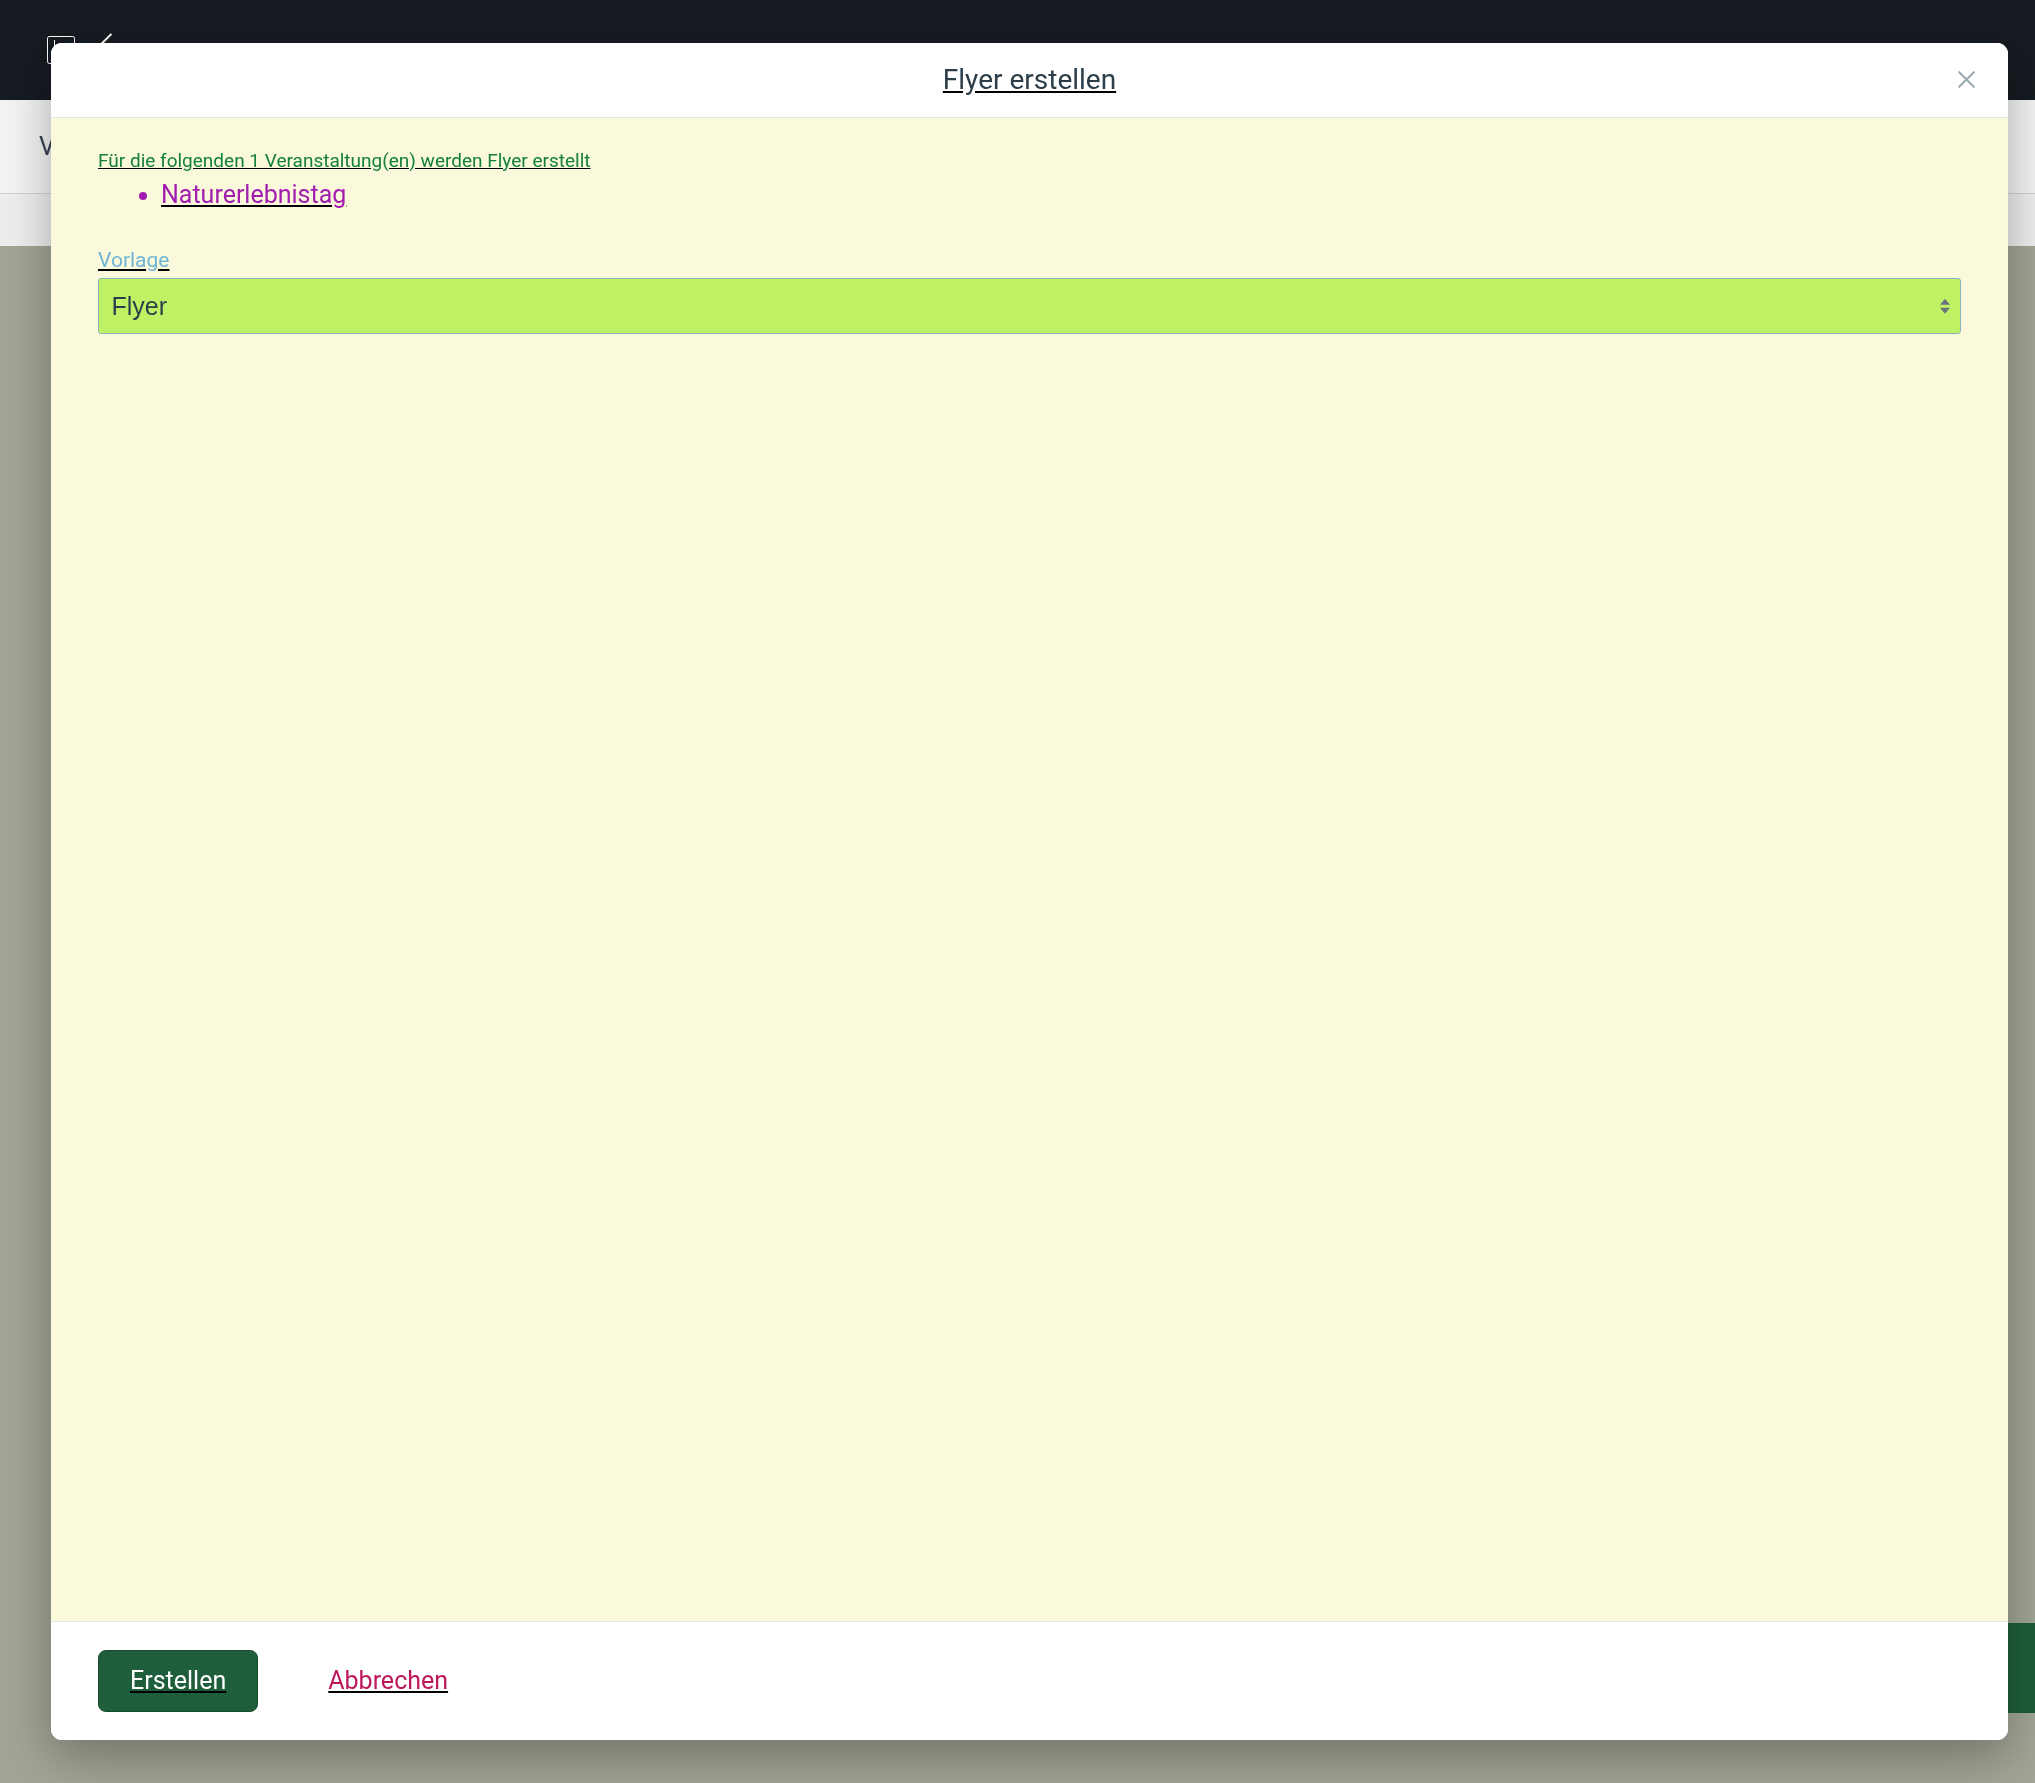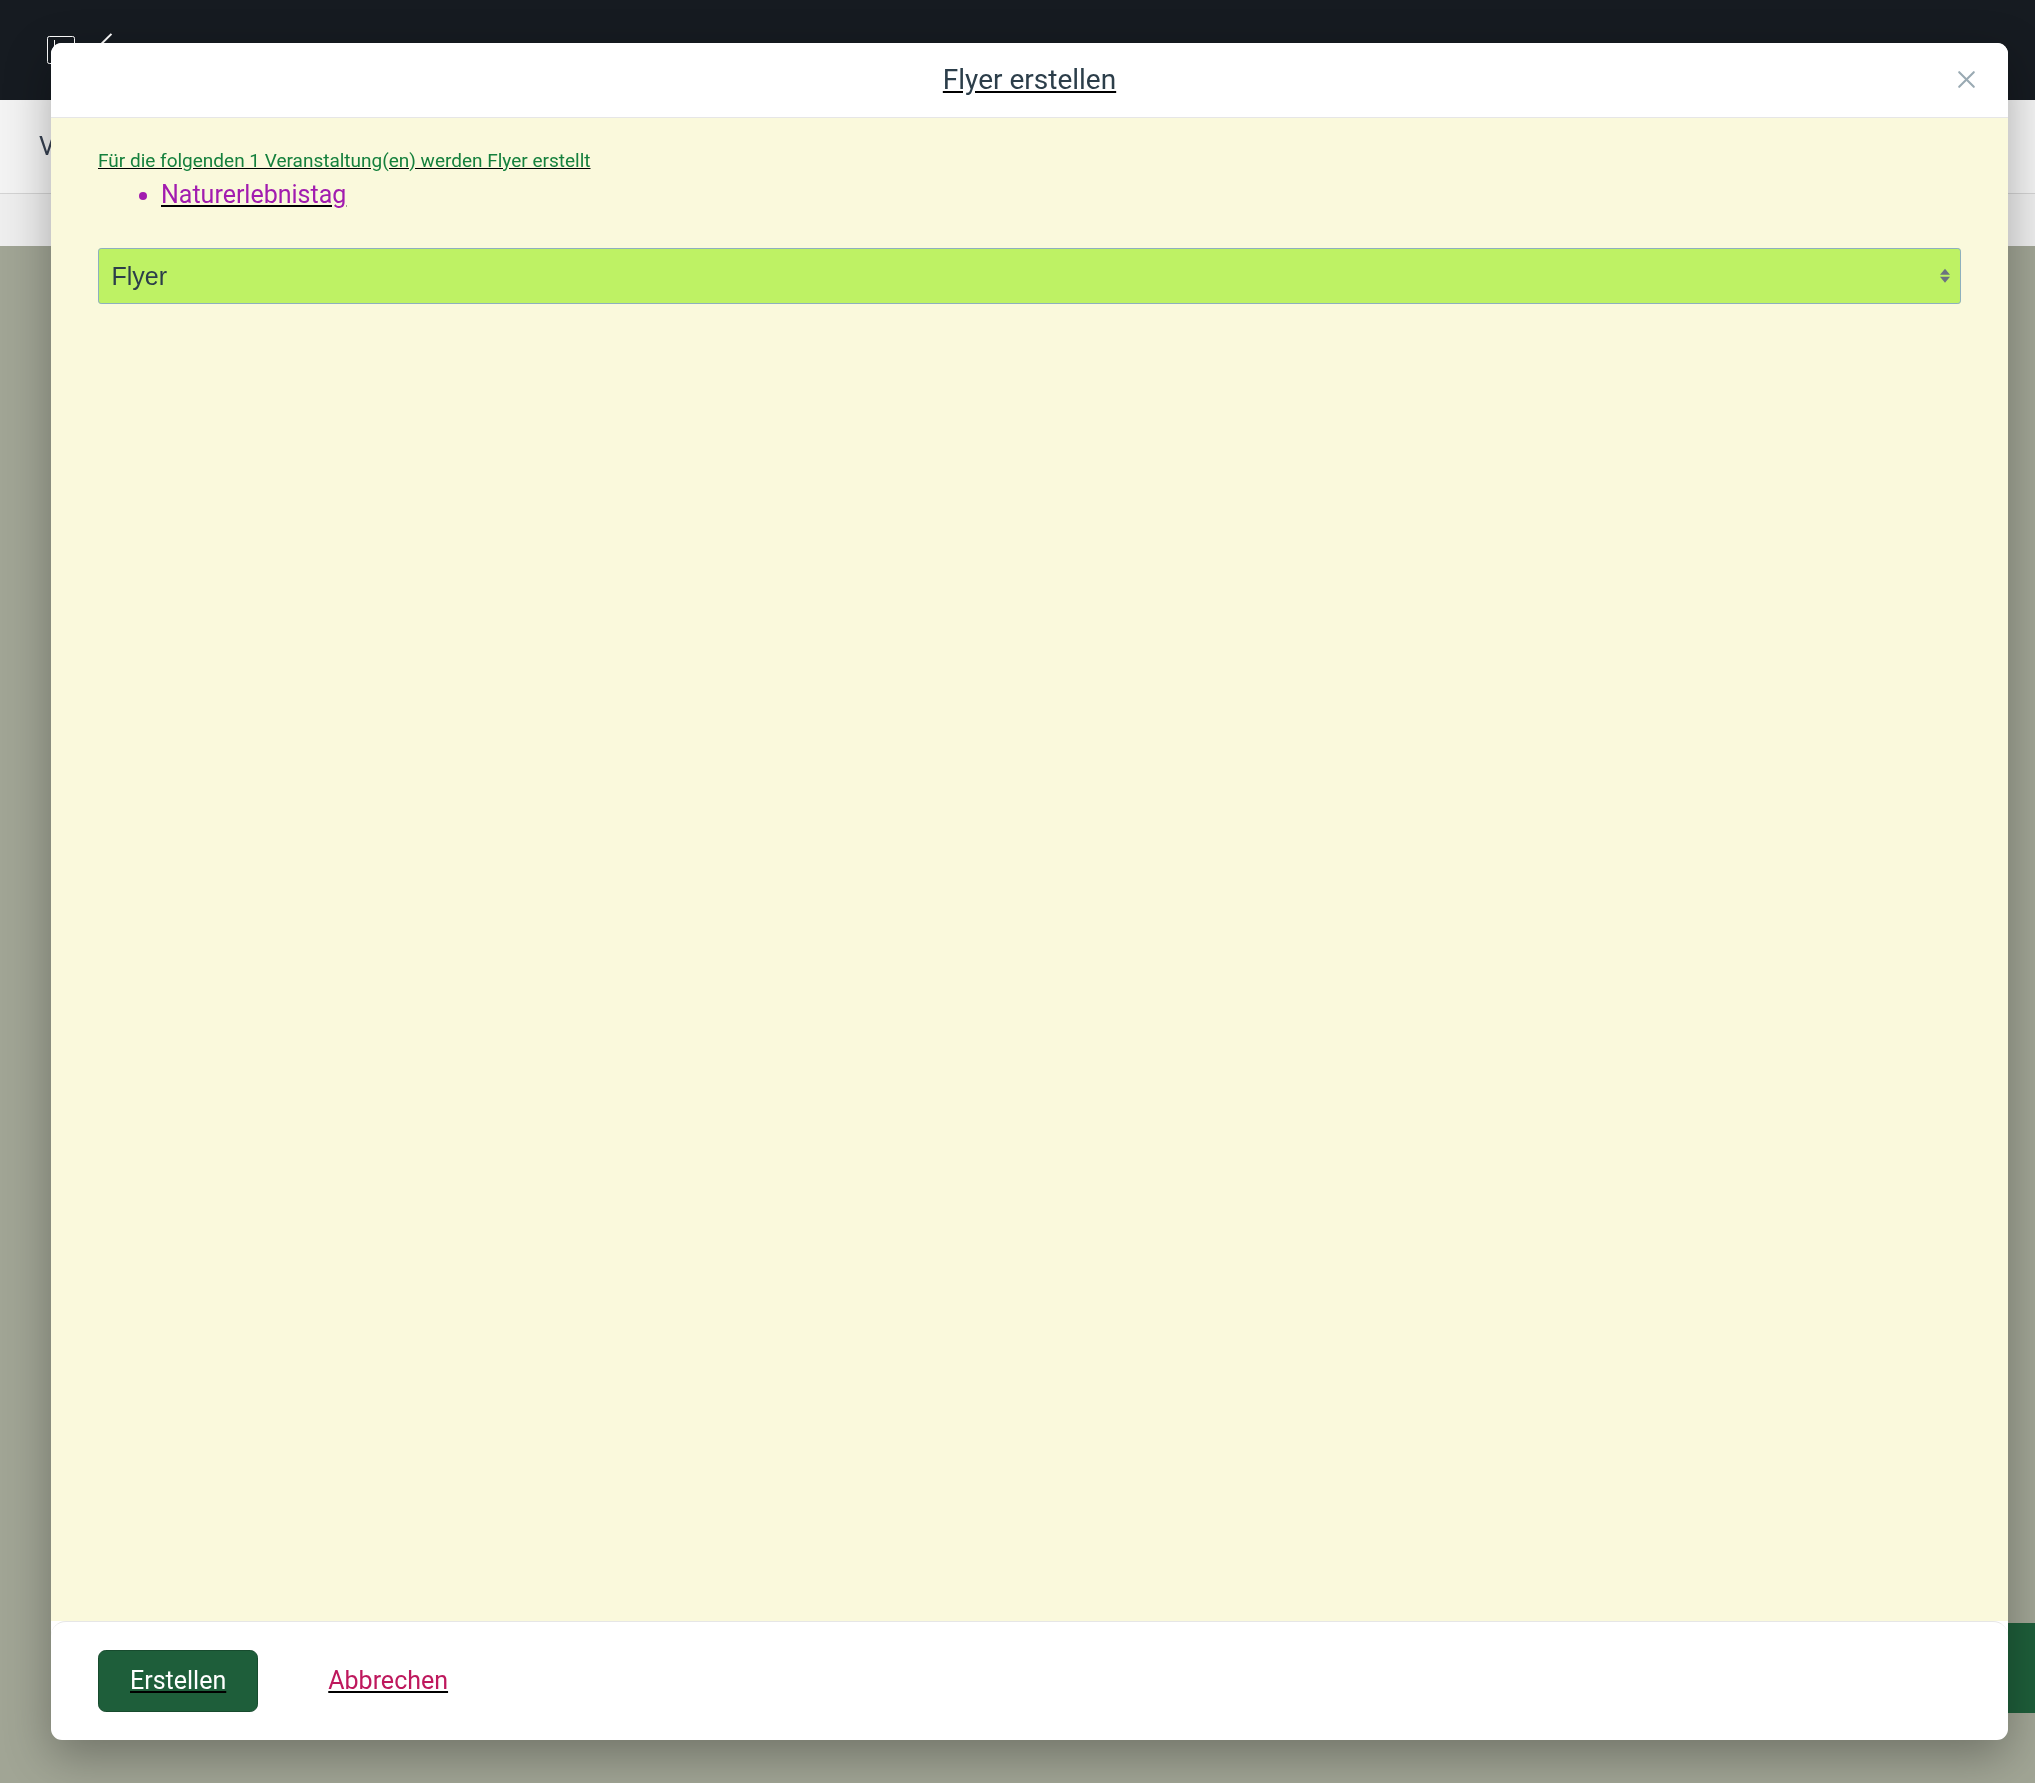--- a/index.html
+++ b/index.html
@@ -254,21 +254,20 @@
     }
 
     
     .modal-footer {
       border-top: 0.8px solid #e6e6e6;
       padding: 28px 47px;
       display: flex;
       align-items: center;
       gap: 70px;
       background: #fff;
-      border-radius: 15px;
     }
 
     .btn-primary {
       background-color: #1e5e3a;
       color: #fff;
       font-size: 25px;
       padding: 15.7px 31px;
       border: 0.8px solid #174b2e;
       border-radius: 7.8px;
       cursor: pointer;
@@ -317,20 +316,21 @@
         </svg>
       </div>
     </div>
 
     <div class="modal-body">
       <div class="body-intro">Für die folgenden 1 Veranstaltung(en) werden Flyer erstellt</div>
       <ul class="event-list">
         <li>Naturerlebnistag</li>
       </ul>
 
+      <label class="field-label">Vorlage</label>
       <div class="select-wrap">
         <select class="select">
           <option>Flyer</option>
         </select>
         <div class="select-arrows">
           <div class="select-arrow-up"></div>
           <div class="select-arrow-down"></div>
         </div>
       </div>
     </div>

